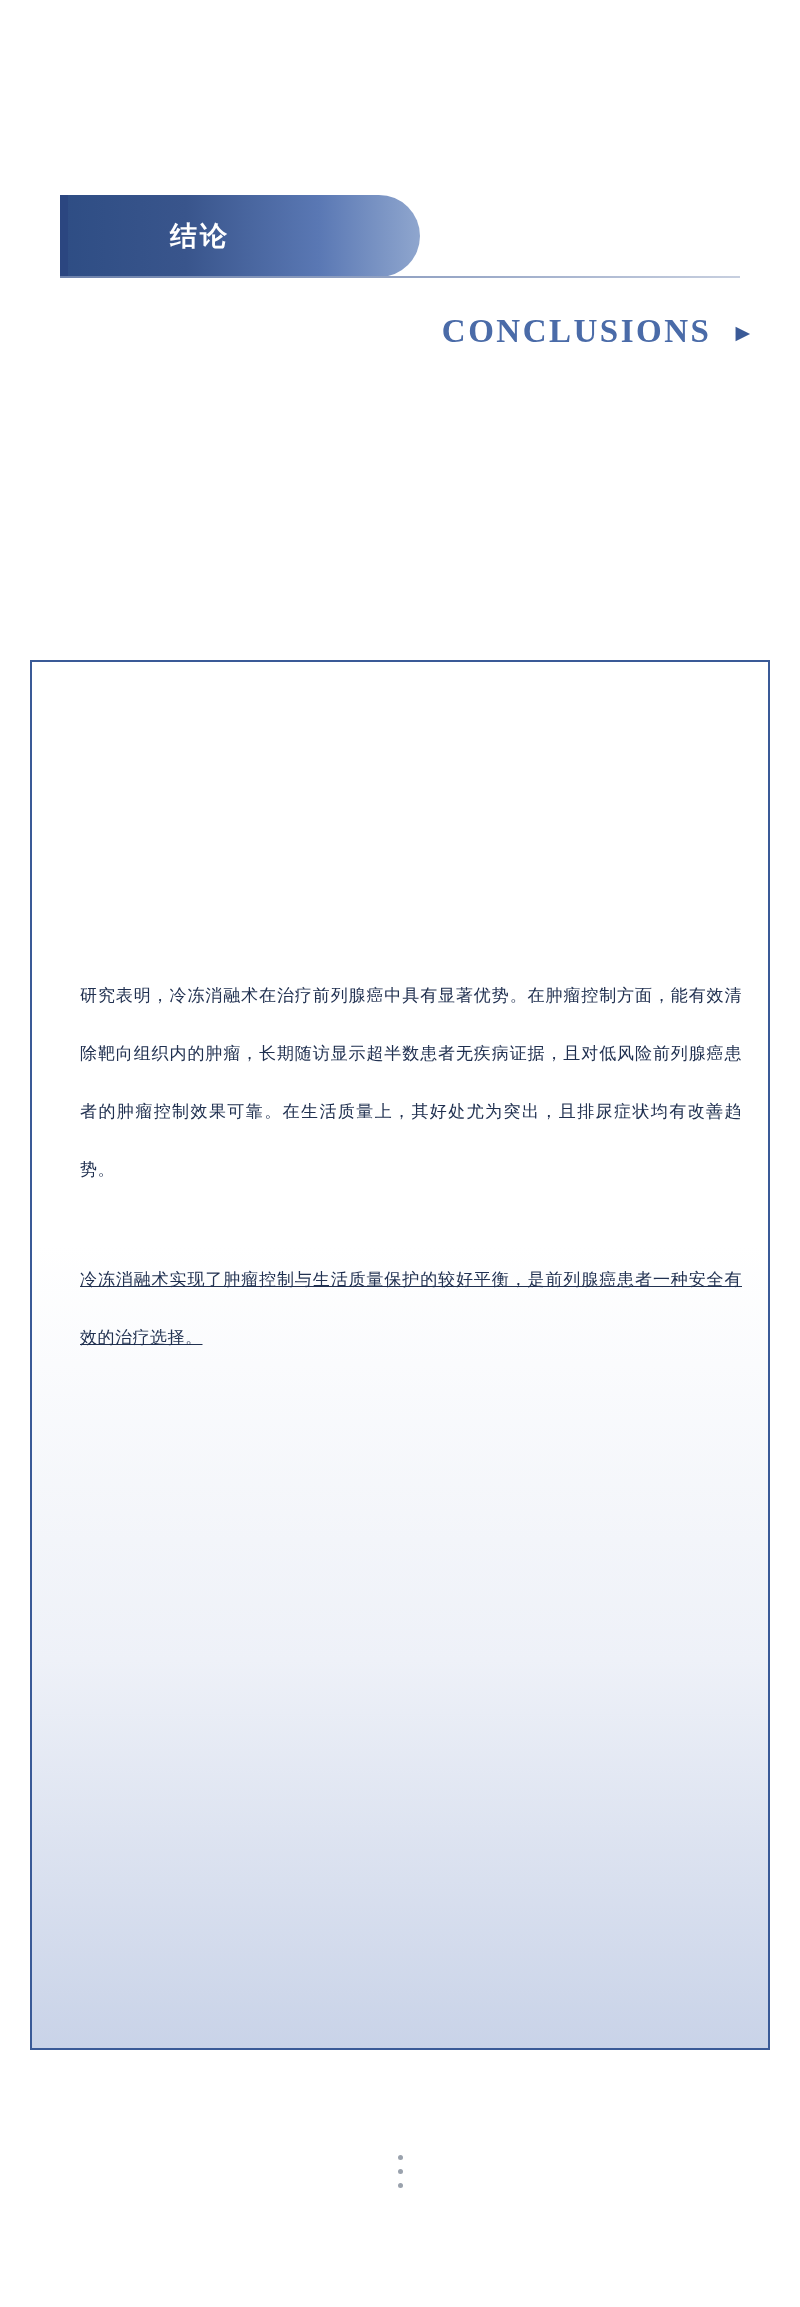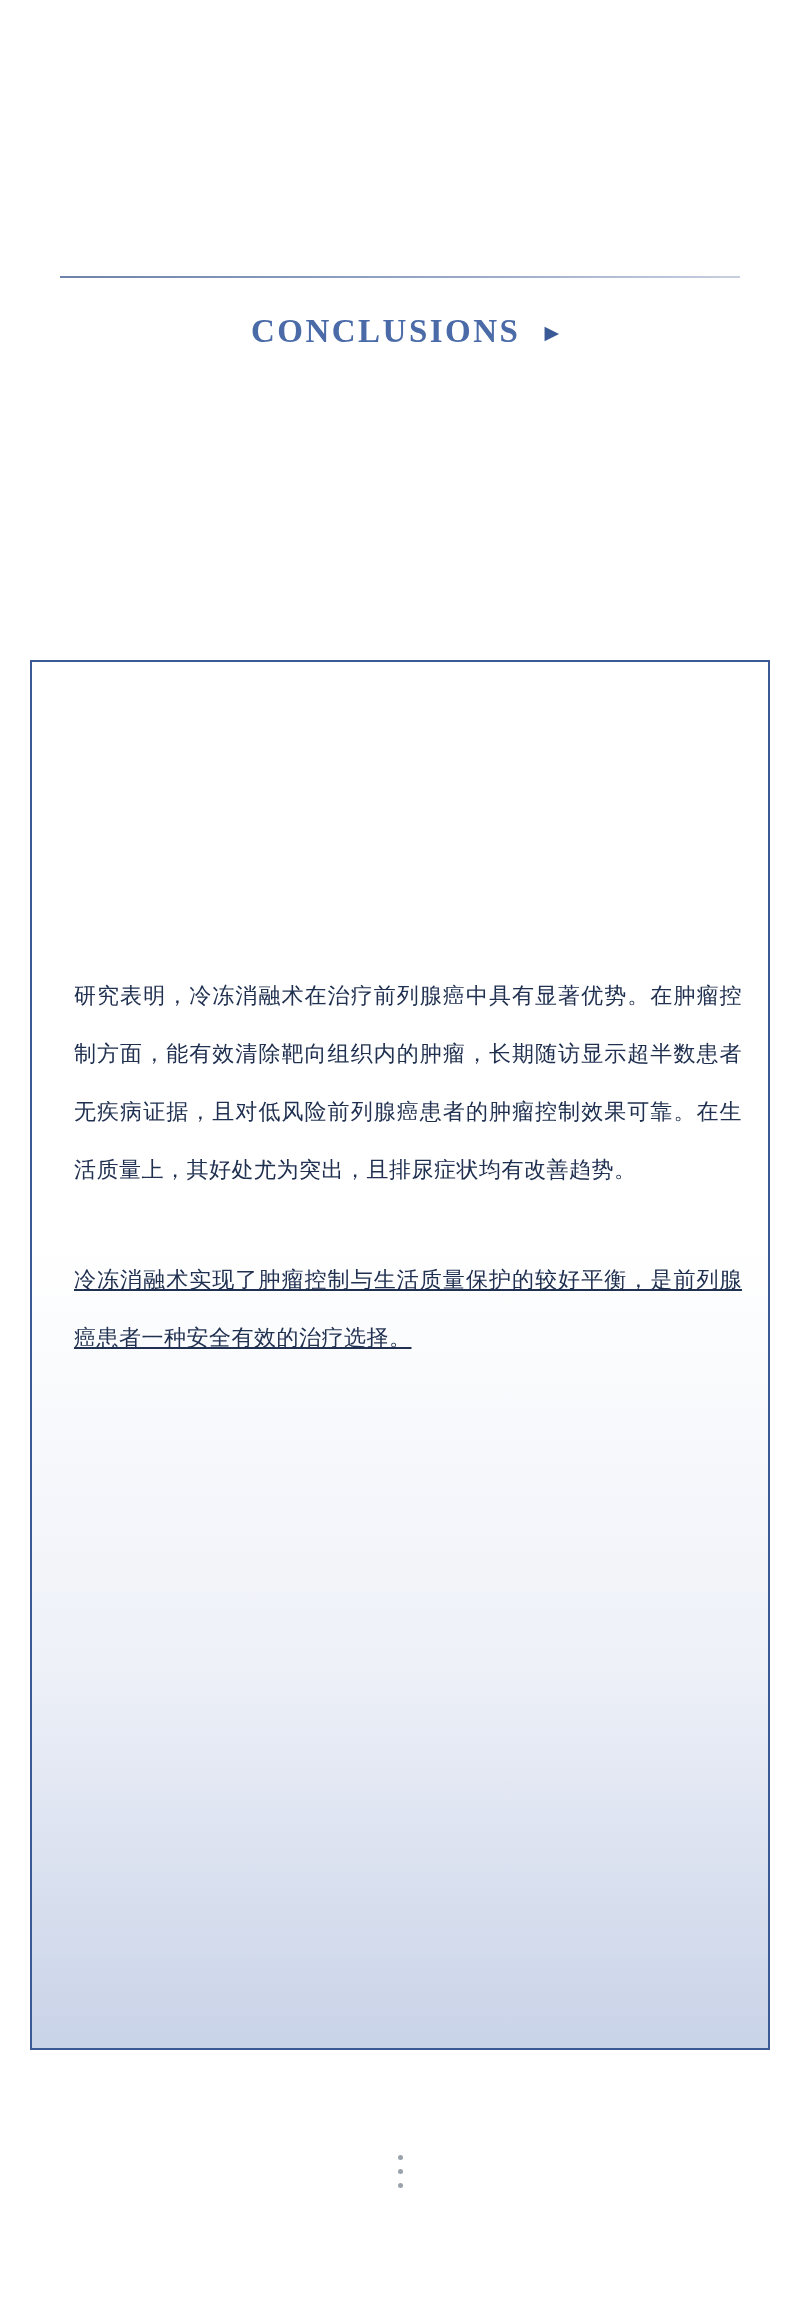--- a/index.html
+++ b/index.html
@@ -69,21 +69,21 @@
     background: linear-gradient(90deg, #6e82ab 0%, #9aa9c8 60%, #c7cfdf 100%);
   }
   .header-en-row {
     position: absolute;
     left: 60px;
     top: 305px;
     width: 690px;
     height: 52px;
     display: flex;
     align-items: center;
-    justify-content: center;
+    justify-content: flex-end;
   }
   .header-en {
     color: #4a6ba8;
     font-size: 33px;
     font-weight: bold;
     letter-spacing: 2.5px;
     font-family: "Liberation Serif", serif;
   }
   .header-arrow {
     margin-left: 24px;
@@ -115,26 +115,26 @@
     background: linear-gradient(180deg, #ffffff 0%, #ffffff 42%, #eef1f8 72%, #c9d3e8 100%);
   }
   .card-inner {
     position: absolute;
     left: 30px;
     top: 305px;
     width: 680px;
   }
   .para {
     color: #203050;
-    font-size: 22px;
+    font-size: 17px;
     line-height: 58px;
     letter-spacing: 0.5px;
     text-align: justify;
     text-justify: inter-ideograph;
-    margin: 0 0 52px 12px;
+    margin: 0 0 52px 18px;
   }
   .para:last-child { margin-bottom: 0; text-decoration: underline; }
 
   
   .dots {
     position: absolute;
     left: 0;
     top: 2155px;
     width: 800px;
     display: flex;
@@ -147,20 +147,25 @@
     height: 5px;
     border-radius: 50%;
     background: #9aa2ad;
   }
 </style>
 </head>
 <body>
 
 <div class="page">
 
+  <div class="header-block">
+    <div class="header-tab"></div>
+    <div class="header-tab-accent"></div>
+    <div class="header-cn">结论</div>
+  </div>
 
   <div class="header-rule"></div>
 
   <div class="header-en-row">
     <div class="header-en">CONCLUSIONS</div>
     <div class="header-arrow">▶</div>
   </div>
 
   <div class="mid-bar"></div>
 

